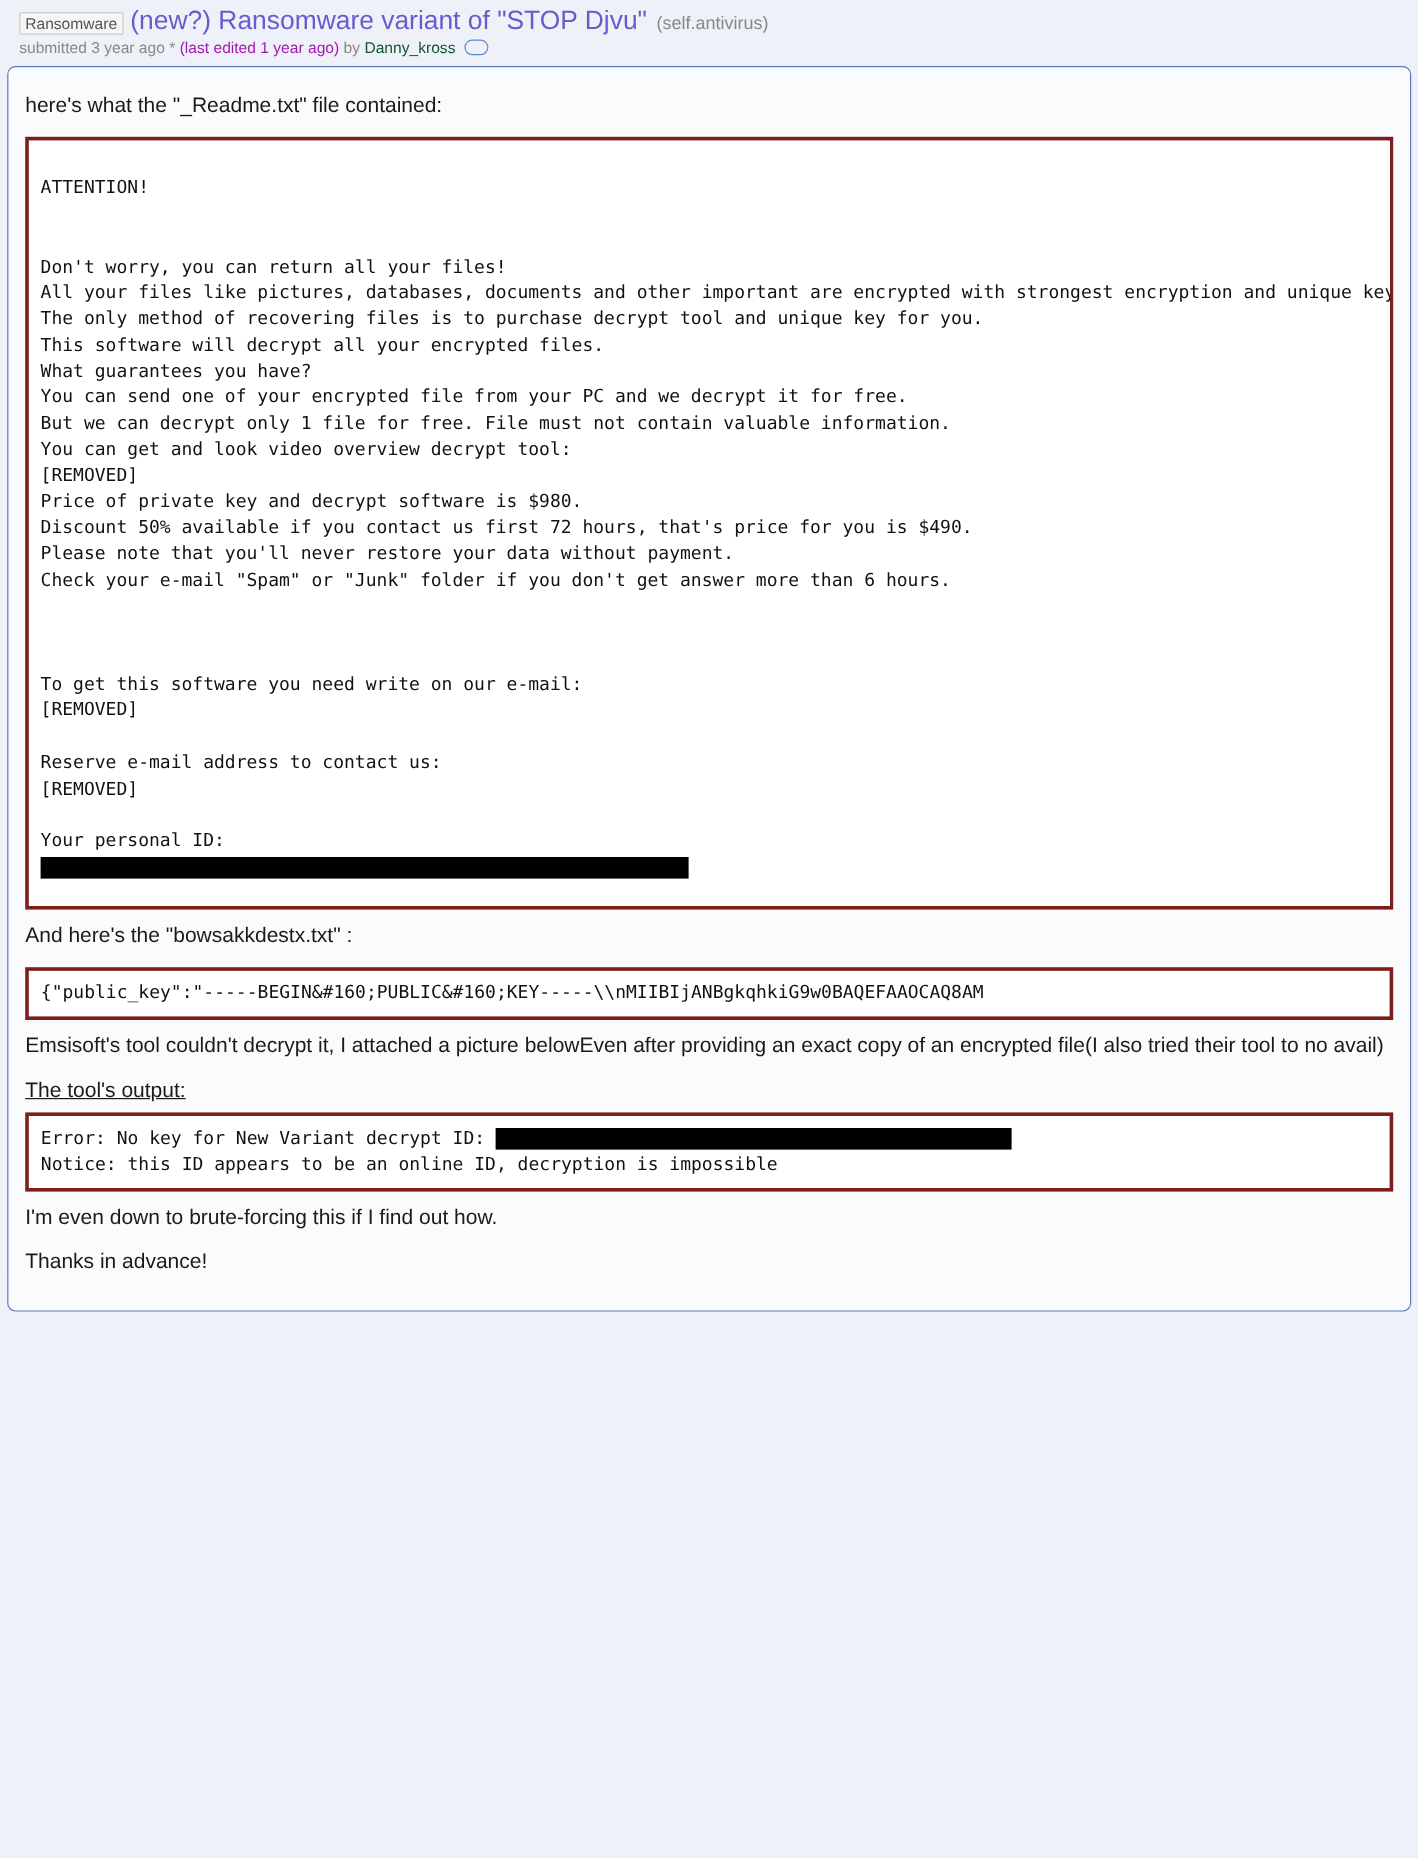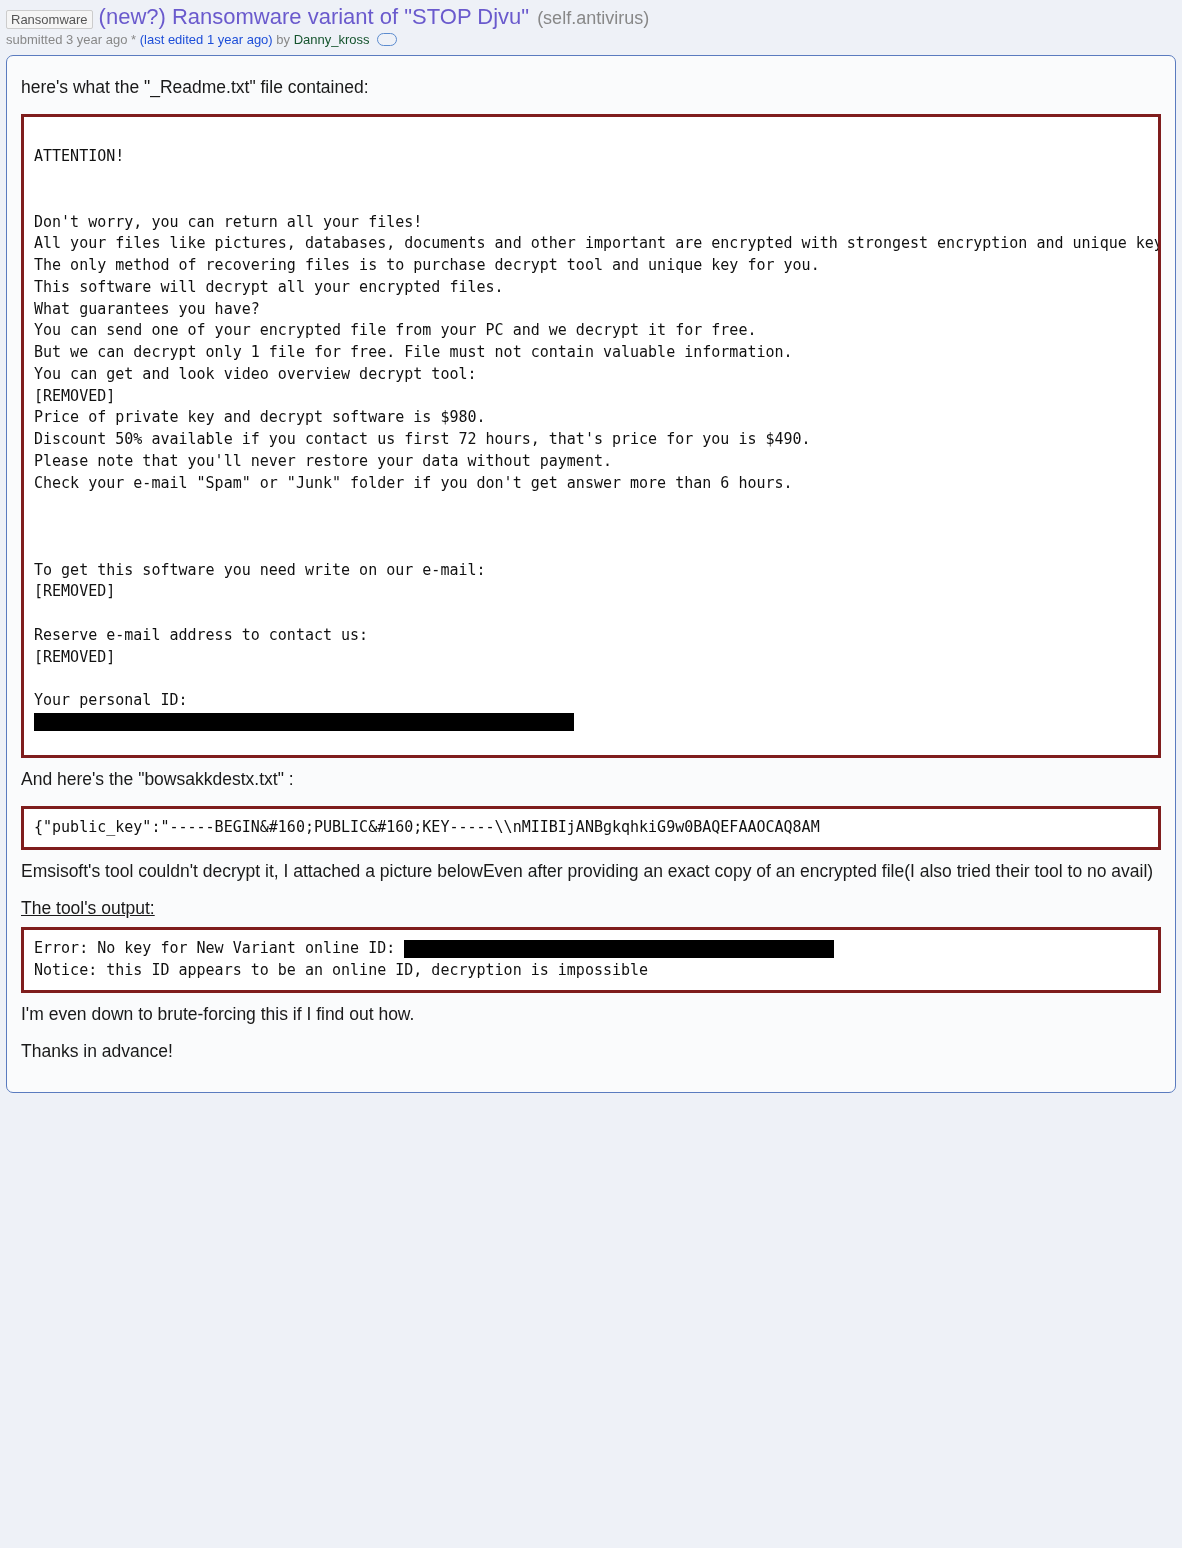--- a/index.html
+++ b/index.html
@@ -4,21 +4,21 @@
 <style>
   body {
     margin: 0;
     padding: 0;
     font-family: Verdana, Arial, sans-serif;
     background: #eef1f7;
     font-size: 14px;
     color: #222;
   }
   .thing {
-    padding: 4px 6px 2px 6px;
+    padding: 4px 6px 2px 16px;
     background: #eef1f7;
   }
   .tagline-row {
     display: flex;
     align-items: baseline;
     flex-wrap: wrap;
     gap: 0;
   }
   .linkflair {
     display: inline-block;
@@ -31,30 +31,30 @@
     margin-right: 6px;
     vertical-align: middle;
   }
   .title {
     font-size: 22px;
     color: #6a5acd;
     margin-right: 8px;
     text-decoration: none;
   }
   .domain {
-    font-size: 18px;
+    font-size: 15px;
     color: #888;
   }
   .tagline {
     font-size: 13px;
     color: #888;
     margin-top: 2px;
   }
   .tagline .edited {
-    color: #1d4ed8;
+    color: #a21caf;
   }
   .author {
     color: #14532d;
     text-decoration: none;
   }
   .ring-icon {
     display: inline-block;
     width: 18px;
     height: 11px;
     border: 1.6px solid #5b8bcf;
@@ -173,18 +173,18 @@
 <span class="redact"></span>
   </div>
 
   <p>And here's the "bowsakkdestx.txt" :</p>
 
   <div class="codeblock"><span>{"public_key":"-----BEGIN&amp;#160;PUBLIC&amp;#160;KEY-----\\nMIIBIjANBgkqhkiG9w0BAQEFAAOCAQ8AM</span></div>
 
   <p>Emsisoft's tool couldn't decrypt it, I attached a picture belowEven after providing an exact copy of an encrypted file(I also tried their tool to no avail)</p>
   <p style="margin-bottom:6px;text-decoration:underline;">The tool's output:</p>
 
-  <div class="codeblock" style="overflow-x:visible;white-space:pre-wrap;"><span>Error: No key for New Variant online ID: </span><span class="redact2"></span>
+  <div class="codeblock" style="overflow-x:visible;white-space:pre-wrap;"><span>Error: No key for New Variant decrypt ID: </span><span class="redact2"></span>
 <span>Notice: this ID appears to be an online ID, decryption is impossible</span></div>
 
   <p>I'm even down to brute-forcing this if I find out how.</p>
   <p>Thanks in advance!</p>
 </div>
 
 </body></html>

